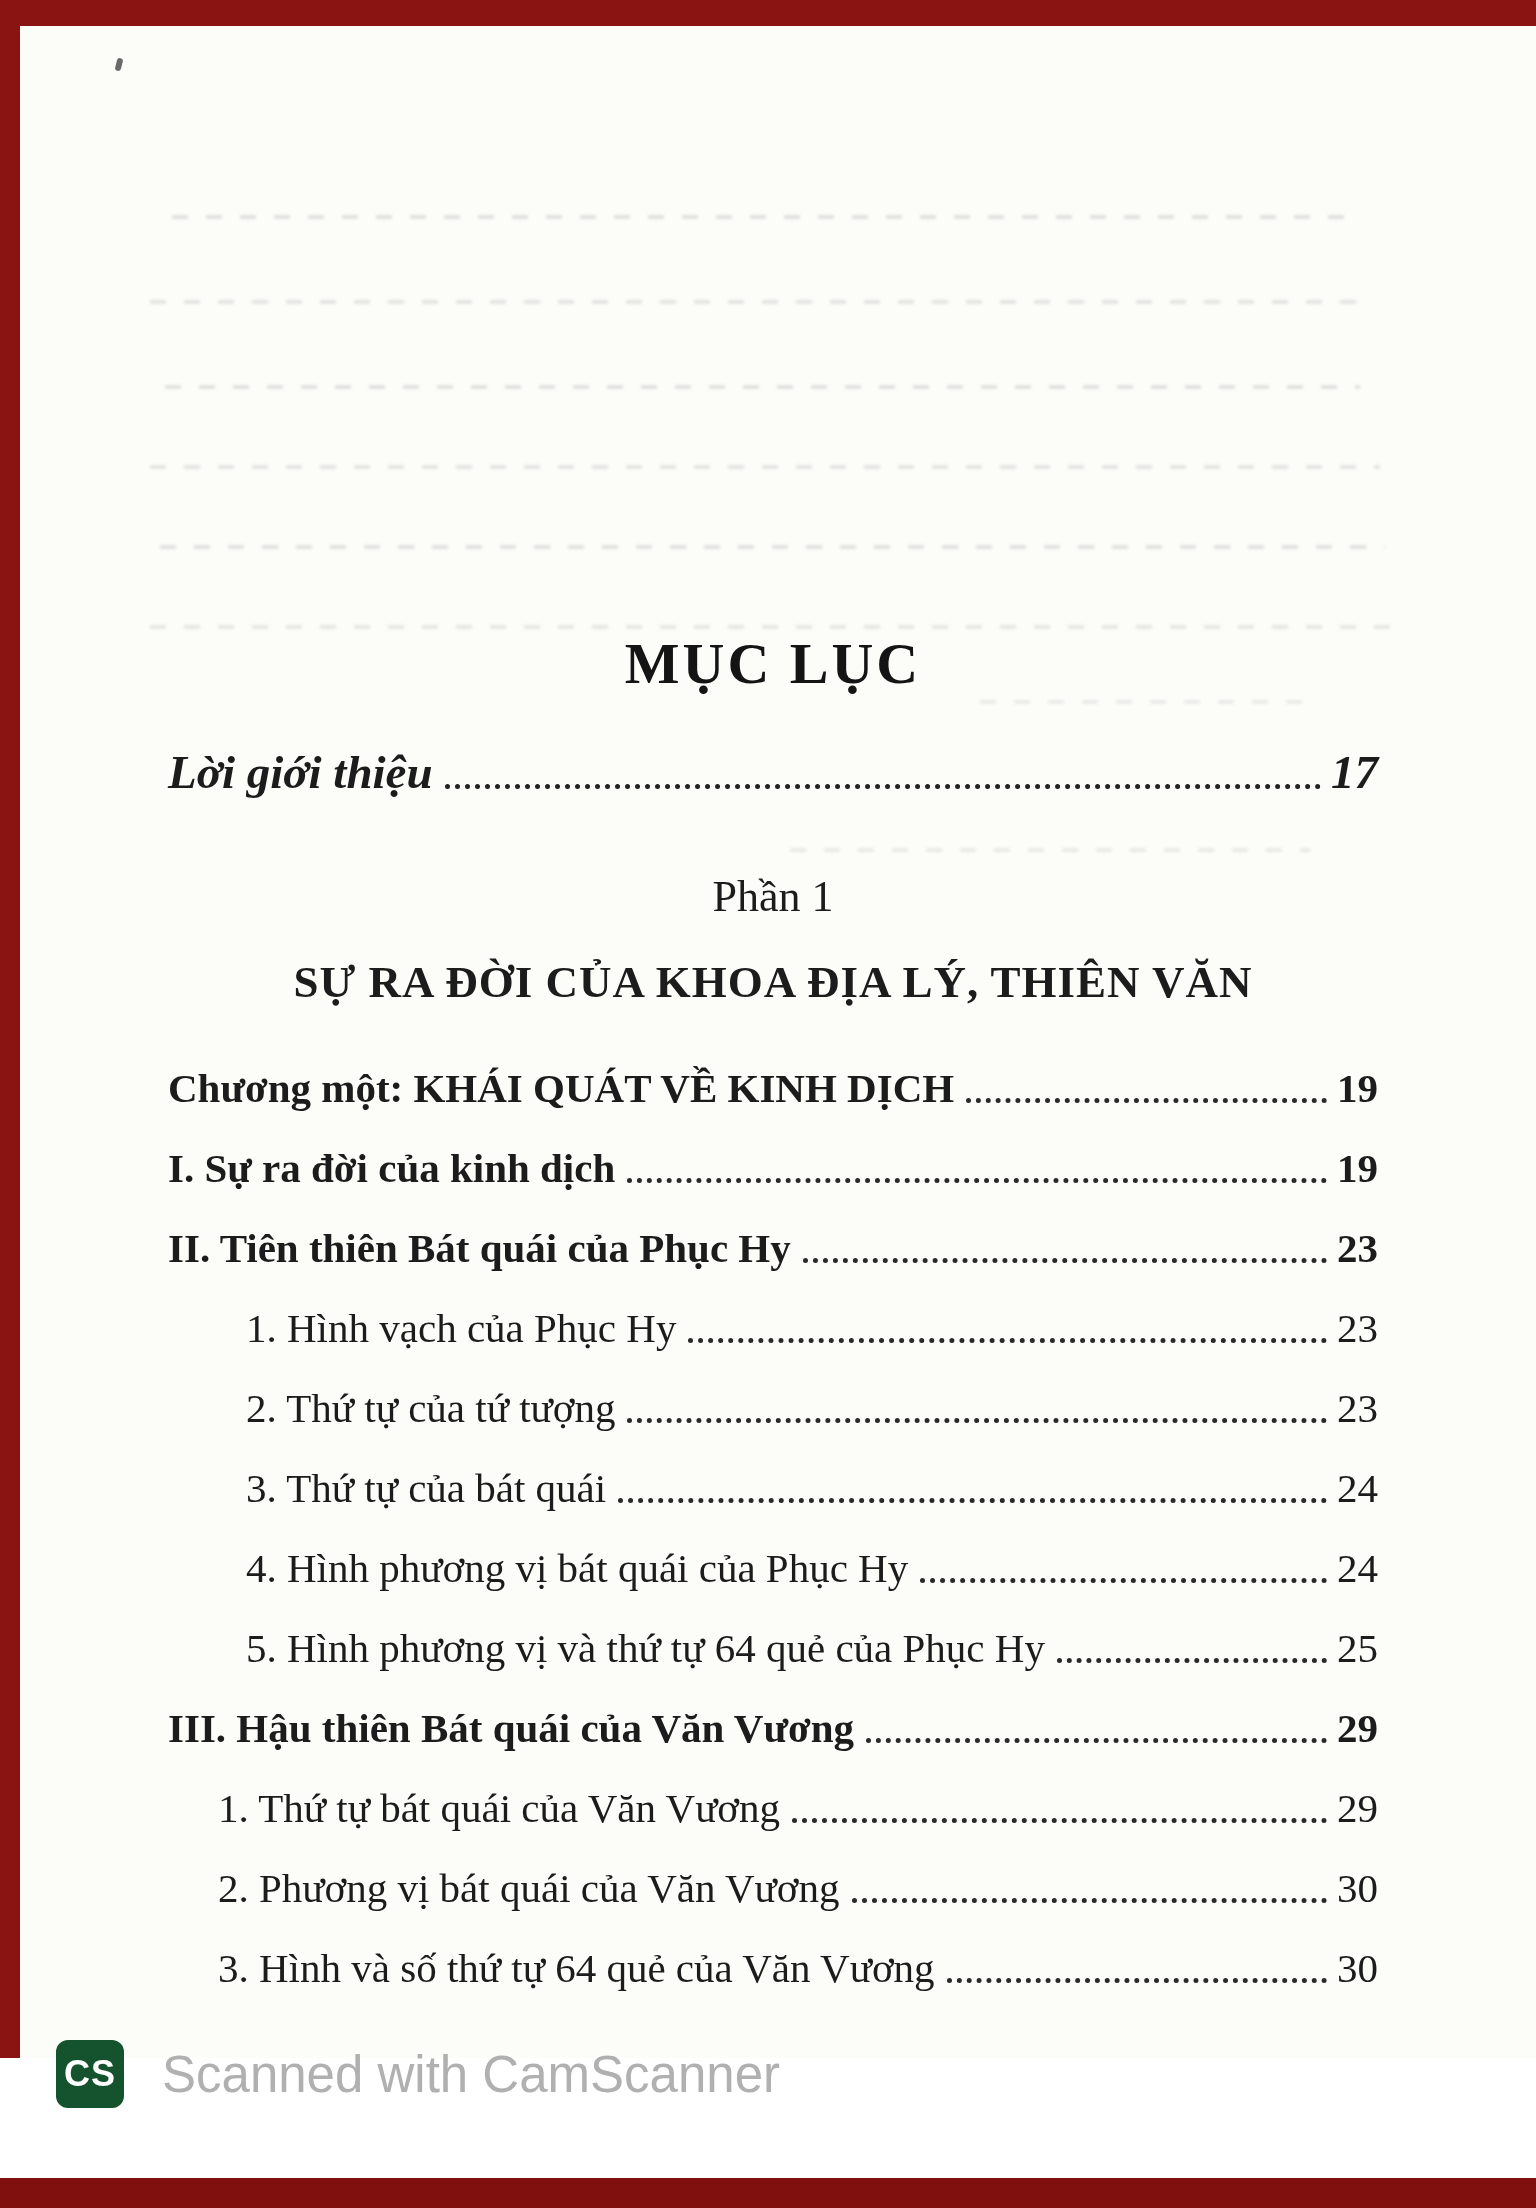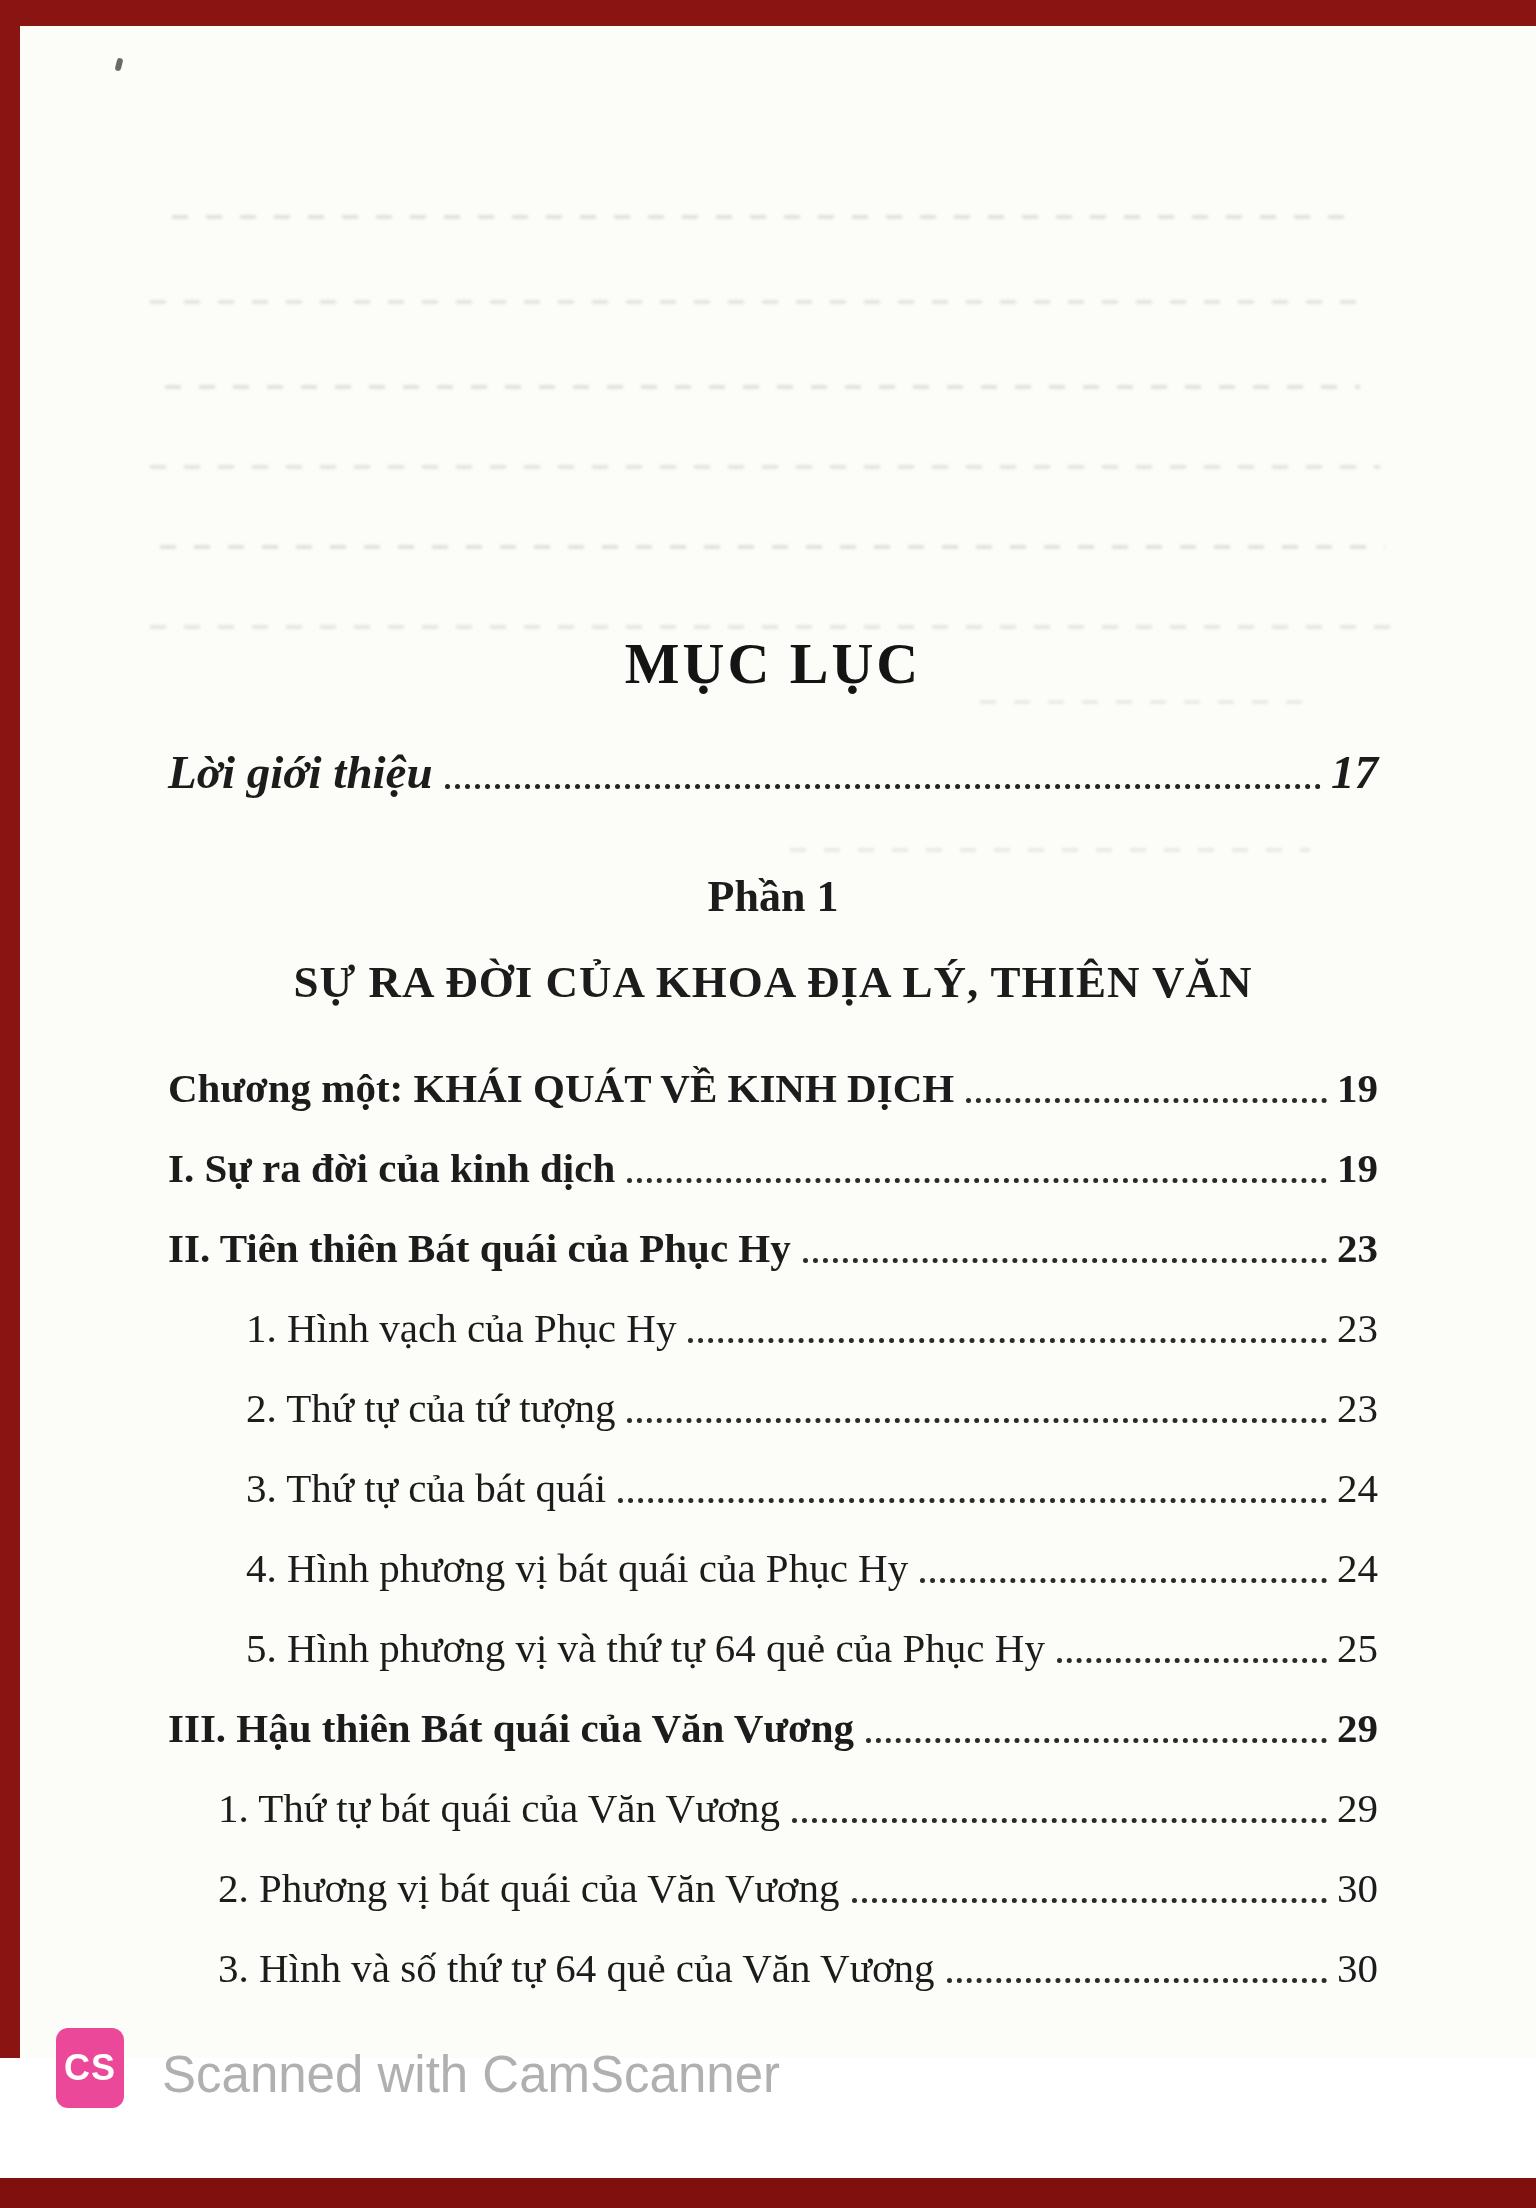--- a/index.html
+++ b/index.html
@@ -43,31 +43,31 @@
   }
 
   .toc-row{display:flex;align-items:flex-end;font-size:41px;line-height:48px;margin-bottom:32px;}
   .toc-row .label{white-space:nowrap;}
   .toc-row .pagenum{white-space:nowrap;}
   .dots{flex:1 1 auto;min-width:40px;border-bottom:5px dotted #2a2a2a;margin:0 10px 9px 12px;}
 
   .intro-row{margin-top:48px;font-size:47px;line-height:54px;font-style:italic;font-weight:bold;margin-bottom:0;}
   .intro-row .dots{border-bottom:5px dotted #222;margin-bottom:10px;}
 
-  .part-title{margin-top:72px;text-align:center;font-size:44px;font-weight:bold;}
+  .part-title{margin-top:72px;text-align:center;font-size:44px;font-weight:normal;}
   .part-subtitle{margin-top:34px;text-align:center;font-size:45px;font-weight:bold;letter-spacing:1px;}
 
   .entries{margin-top:56px;}
   .bold{font-weight:bold;align-items:flex-end;}
   .indent-a{padding-left:78px;}
   .indent-b{padding-left:50px;}
 
   
   .wm-bar{position:absolute;left:0;right:0;bottom:30px;height:120px;background:#ffffff;}
-  .cs-logo{position:absolute;left:56px;bottom:70px;width:68px;height:80px;background:#ec4899;border-radius:12px;
+  .cs-logo{position:absolute;left:56px;bottom:70px;width:68px;height:68px;background:#14532d;border-radius:12px;
     display:flex;align-items:center;justify-content:center;
     font-family:"Liberation Sans",sans-serif;font-weight:bold;font-size:36px;color:#ffffff;letter-spacing:1px;}
   .wm-text{position:absolute;left:162px;bottom:74px;
     font-family:"Liberation Sans",sans-serif;font-size:51px;color:#b0b0b0;}
 </style>
 </head>
 <body>
 
 <div class="page">
 

